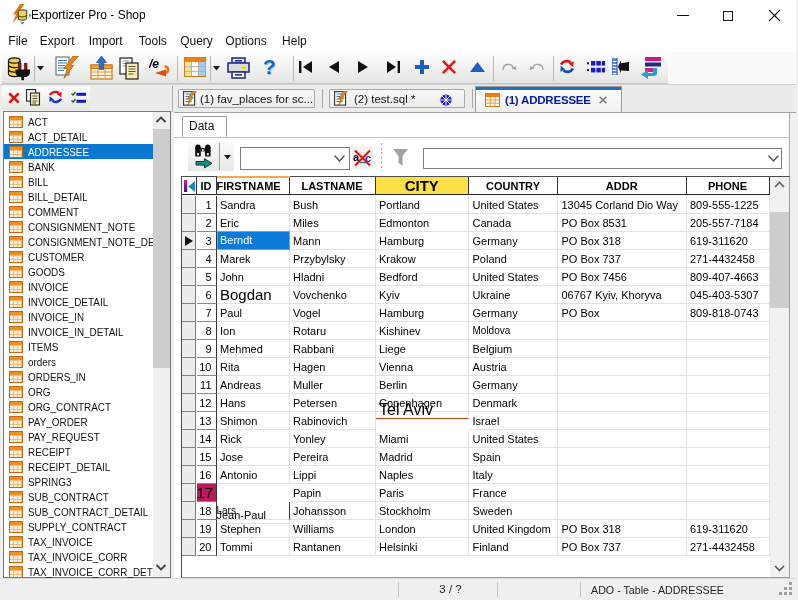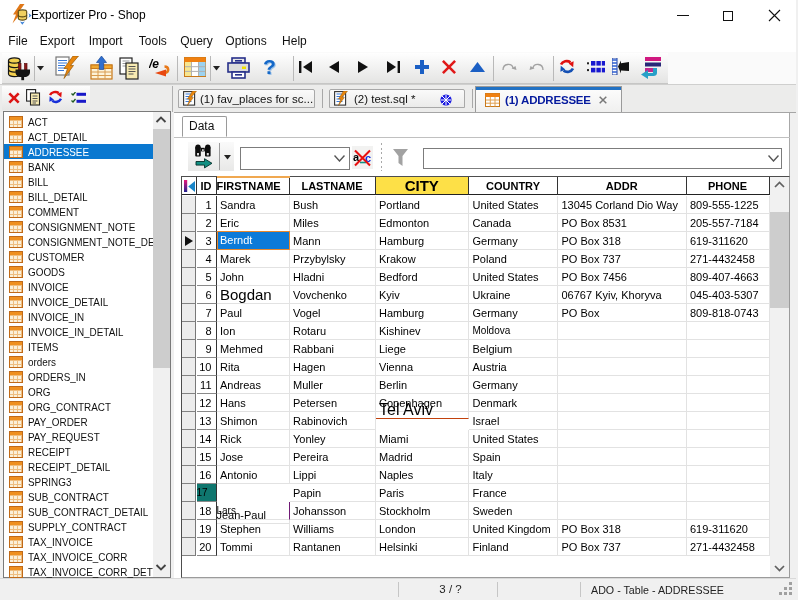--- a/index.html
+++ b/index.html
@@ -486,21 +486,21 @@
 <div class="a" style="left:686.5px;top:447.5px;width:83.0px;height:18.0px;border-right:1px solid #e2e2e2;border-bottom:1px solid #e2e2e2;font-size:11px;color:#000;line-height:18.0px;padding-left:3.5px;white-space:nowrap;overflow:hidden"></div>
 <div class="a" style="left:182px;top:465.5px;width:14.2px;height:18.0px;background:#ececec;border-right:1.2px solid #787878;border-bottom:1px solid #828282"></div>
 <div class="a" style="left:196.5px;top:465.5px;width:20px;height:18.0px;background:#fff;border-right:1.3px solid #333;border-bottom:1px solid #8a8a8a;font-size:11px;color:#000;text-align:right;line-height:18.0px;padding-right:4px">16</div>
 <div class="a" style="left:216.5px;top:465.5px;width:73.0px;height:18.0px;border-right:1px solid #e2e2e2;border-bottom:1px solid #e2e2e2;font-size:11px;color:#000;line-height:18.0px;padding-left:3.5px;white-space:nowrap;overflow:hidden">Antonio</div>
 <div class="a" style="left:289.5px;top:465.5px;width:86.0px;height:18.0px;border-right:1px solid #e2e2e2;border-bottom:1px solid #e2e2e2;font-size:11px;color:#000;line-height:18.0px;padding-left:3.5px;white-space:nowrap;overflow:hidden">Lippi</div>
 <div class="a" style="left:375.5px;top:465.5px;width:93.5px;height:18.0px;border-right:1px solid #e2e2e2;border-bottom:1px solid #e2e2e2;font-size:11px;color:#000;line-height:18.0px;padding-left:3.5px;white-space:nowrap;overflow:hidden">Naples</div>
 <div class="a" style="left:469px;top:465.5px;width:89px;height:18.0px;border-right:1px solid #e2e2e2;border-bottom:1px solid #e2e2e2;font-size:11px;color:#000;line-height:18.0px;padding-left:3.5px;white-space:nowrap;overflow:hidden">Italy</div>
 <div class="a" style="left:558px;top:465.5px;width:128.5px;height:18.0px;border-right:1px solid #e2e2e2;border-bottom:1px solid #e2e2e2;font-size:11px;color:#000;line-height:18.0px;padding-left:3.5px;white-space:nowrap;overflow:hidden"></div>
 <div class="a" style="left:686.5px;top:465.5px;width:83.0px;height:18.0px;border-right:1px solid #e2e2e2;border-bottom:1px solid #e2e2e2;font-size:11px;color:#000;line-height:18.0px;padding-left:3.5px;white-space:nowrap;overflow:hidden"></div>
 <div class="a" style="left:182px;top:483.5px;width:14.2px;height:18.0px;background:#ececec;border-right:1.2px solid #787878;border-bottom:1px solid #828282"></div>
-<div class="a" style="left:196.5px;top:483.5px;width:20px;height:18.0px;background:#0f766e;border-right:1.3px solid #333;border-bottom:1px solid #8a8a8a;font-size:10px;color:#000;line-height:18.0px;padding-right:4px">17</div>
+<div class="a" style="left:196.5px;top:483.5px;width:20px;height:18.0px;background:#be185d;border-right:1.3px solid #333;border-bottom:1px solid #8a8a8a;font-size:15px;color:#000;line-height:18.0px;padding-right:4px">17</div>
 <div class="a" style="left:216.5px;top:506px;width:73.0px;height:18.0px;border-right:1px solid #e2e2e2;border-bottom:1px solid #e2e2e2;font-size:11px;color:#000;line-height:18.0px;padding-left:0;white-space:nowrap;overflow:hidden">Jean-Paul</div>
 <div class="a" style="left:289.5px;top:483.5px;width:86.0px;height:18.0px;border-right:1px solid #e2e2e2;border-bottom:1px solid #e2e2e2;font-size:11px;color:#000;line-height:18.0px;padding-left:3.5px;white-space:nowrap;overflow:hidden">Papin</div>
 <div class="a" style="left:375.5px;top:483.5px;width:93.5px;height:18.0px;border-right:1px solid #e2e2e2;border-bottom:1px solid #e2e2e2;font-size:11px;color:#000;line-height:18.0px;padding-left:3.5px;white-space:nowrap;overflow:hidden">Paris</div>
 <div class="a" style="left:469px;top:483.5px;width:89px;height:18.0px;border-right:1px solid #e2e2e2;border-bottom:1px solid #e2e2e2;font-size:11px;color:#000;line-height:18.0px;padding-left:3.5px;white-space:nowrap;overflow:hidden">France</div>
 <div class="a" style="left:558px;top:483.5px;width:128.5px;height:18.0px;border-right:1px solid #e2e2e2;border-bottom:1px solid #e2e2e2;font-size:11px;color:#000;line-height:18.0px;padding-left:3.5px;white-space:nowrap;overflow:hidden"></div>
 <div class="a" style="left:686.5px;top:483.5px;width:83.0px;height:18.0px;border-right:1px solid #e2e2e2;border-bottom:1px solid #e2e2e2;font-size:11px;color:#000;line-height:18.0px;padding-left:3.5px;white-space:nowrap;overflow:hidden"></div>
 <div class="a" style="left:182px;top:501.5px;width:14.2px;height:18.0px;background:#ececec;border-right:1.2px solid #787878;border-bottom:1px solid #828282"></div>
 <div class="a" style="left:196.5px;top:501.5px;width:20px;height:18.0px;background:#fff;border-right:1.3px solid #333;border-bottom:1px solid #8a8a8a;font-size:11px;color:#000;text-align:right;line-height:18.0px;padding-right:4px">18</div>
 <div class="a" style="left:216.5px;top:501.5px;width:73.0px;height:18.0px;border-right:1px solid #701a75;border-bottom:1px solid #e2e2e2;font-size:10px;color:#000;line-height:18.0px;padding-left:0;white-space:nowrap;overflow:hidden">Lars</div>
 <div class="a" style="left:289.5px;top:501.5px;width:86.0px;height:18.0px;border-right:1px solid #e2e2e2;border-bottom:1px solid #e2e2e2;font-size:11px;color:#000;line-height:18.0px;padding-left:3.5px;white-space:nowrap;overflow:hidden">Johansson</div>

